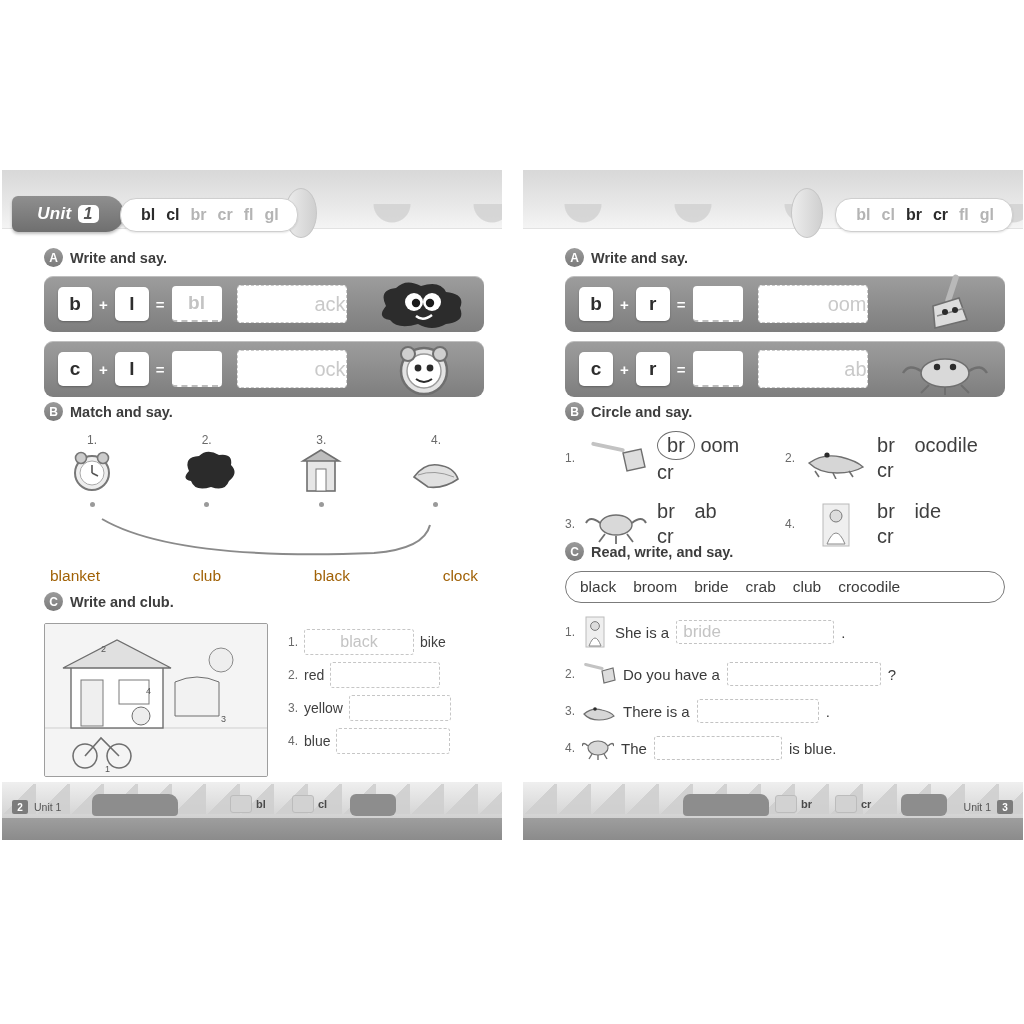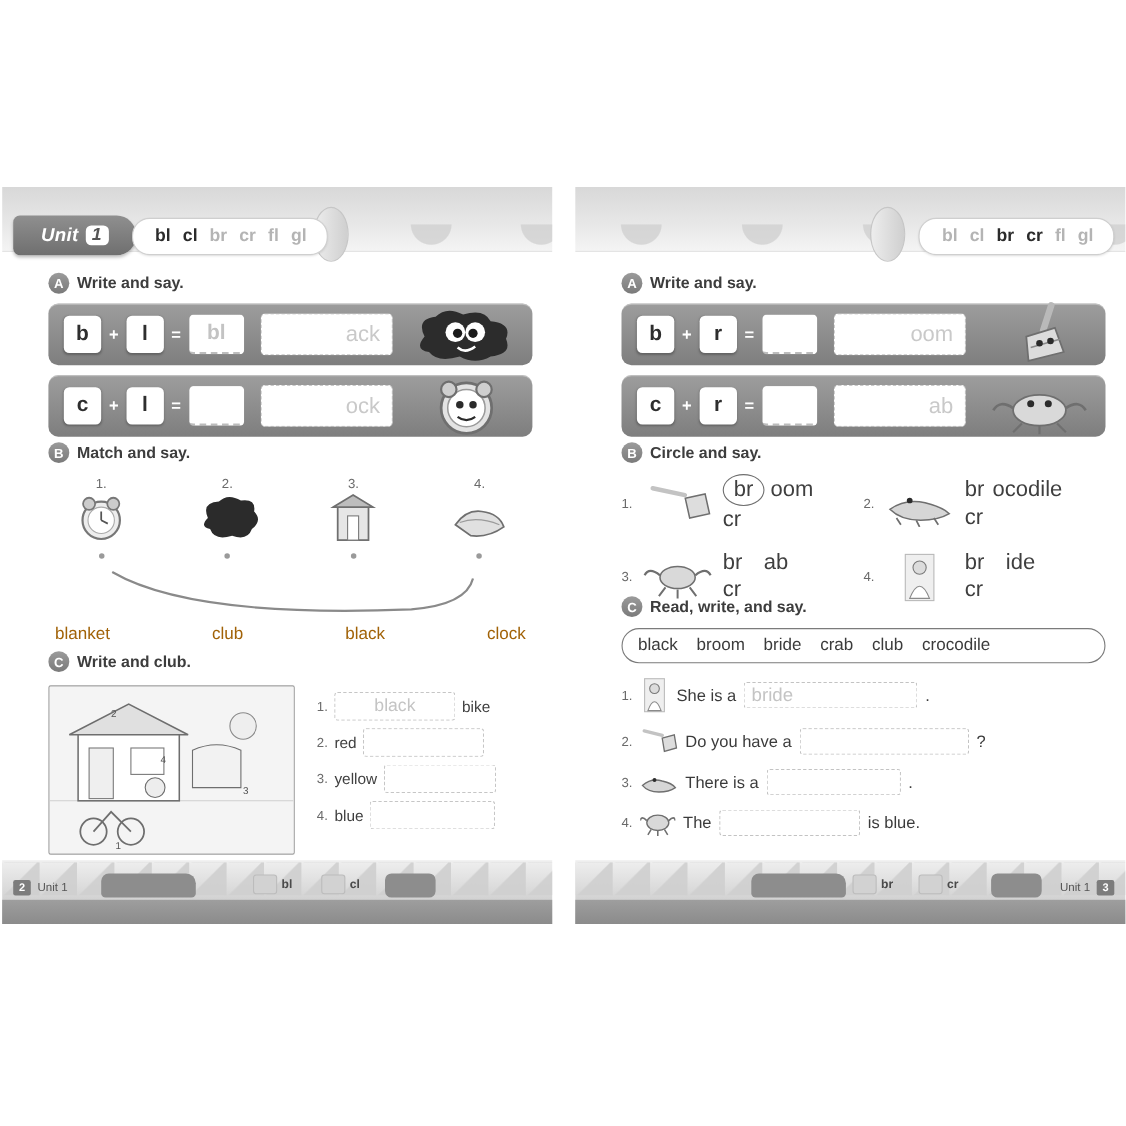--- a/index.html
+++ b/index.html
@@ -88,21 +88,21 @@
     width:50px;height:34px;background:#fff;border-radius:4px;
     border-bottom:2px dashed #bdbdbd;
   }
   .blank.filled{
     color:#c3c3c3;font-size:19px;font-weight:bold;
     display:flex;align-items:center;justify-content:center;
   }
   .word-box{
     width:108px;height:36px;background:#fff;border-radius:4px;margin-left:8px;
     border:1px dashed #c9c9c9;
-    display:flex;align-items:center;justify-content:flex-end;padding-right:10px;
+    display:flex;align-items:center;justify-content:flex-end;
     color:#c9c9c9;font-size:20px;
   }
 
   
   .art{position:absolute;}
   .num{font-size:12px;color:#6a6a6a;}
   .dot{width:5px;height:5px;border-radius:50%;background:#9a9a9a;}
   .wordrow{display:flex;justify-content:space-between;font-size:15.5px;color:#a16207;}
 
   
@@ -439,21 +439,21 @@
 
           <div style="display:flex;align-items:center;gap:8px;">
             <span class="num">2.</span>
             <svg width="66" height="42" viewBox="0 0 66 42">
               <path d="M6 26 q14 -10 32 -6 q16 4 22 10 q-10 6 -26 6 q-18 0 -28 -10z" fill="#d6d6d6" stroke="#6f6f6f" stroke-width="1.4"></path>
               <circle cx="24" cy="18" r="2.6" fill="#2b2b2b"></circle>
               <path d="M12 34 l4 6 M30 36 l3 6 M46 34 l4 6" stroke="#6f6f6f" stroke-width="1.6"></path>
             </svg>
             <span class="circle-opt">
               <span>br</span>
-              <span style="margin-left:2px;">ocodile</span><br>
+              <span style="margin-left:14px;">ocodile</span><br>
               <span>cr</span>
             </span>
           </div>
 
           <div style="display:flex;align-items:center;gap:8px;">
             <span class="num">3.</span>
             <svg width="66" height="42" viewBox="0 0 66 42">
               <ellipse cx="33" cy="22" rx="16" ry="10" fill="#d9d9d9" stroke="#6f6f6f" stroke-width="1.4"></ellipse>
               <path d="M17 20 q-10 -8 -14 0 M49 20 q10 -8 14 0" stroke="#6f6f6f" stroke-width="2" fill="none"></path>
               <path d="M22 31 l-6 8 M33 33 v8 M44 31 l6 8" stroke="#6f6f6f" stroke-width="1.8" fill="none"></path>

